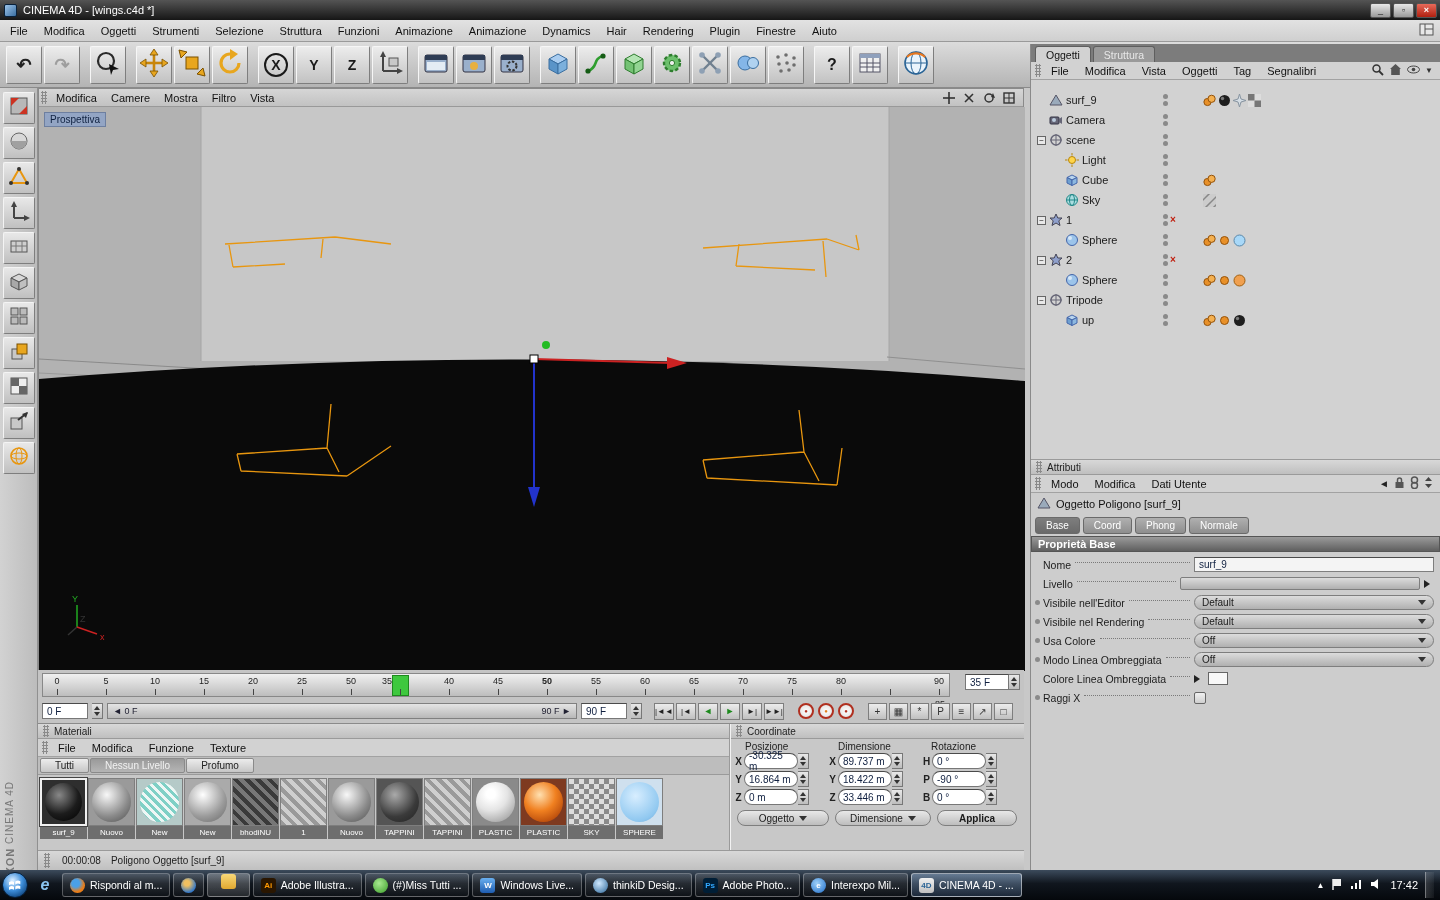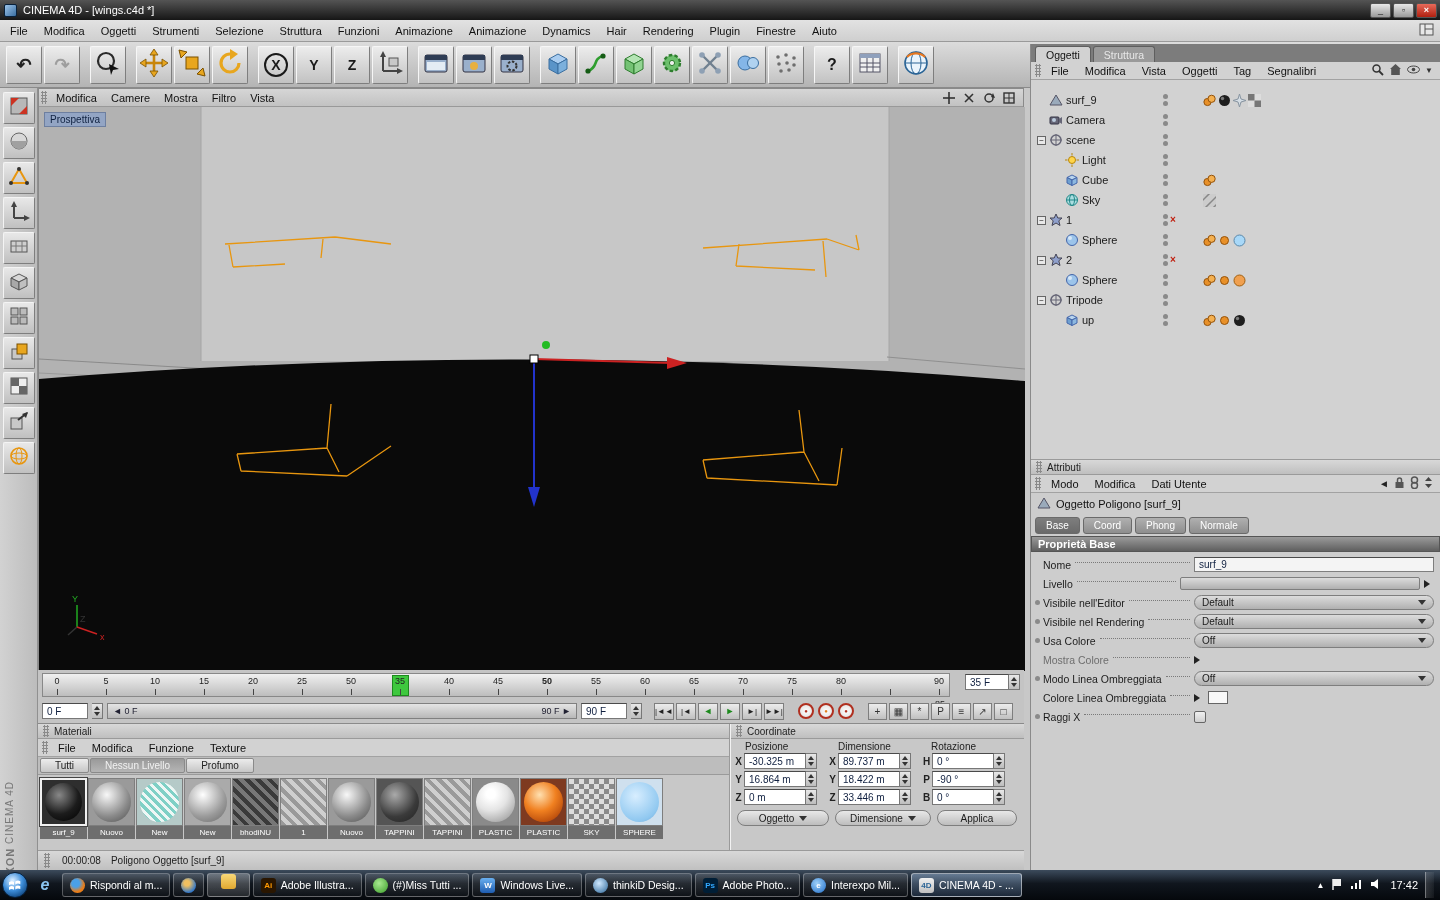--- a/index.html
+++ b/index.html
@@ -89,21 +89,21 @@
   
   #statusbar{position:absolute;left:38px;top:850px;width:986px;height:20px;background:linear-gradient(#d8d8d8,#c0c0c0);border-top:1px solid #9a9a9a;display:flex;align-items:center;font-size:10px;color:#222;gap:10px;padding:0 4px;}
 
   
   #coordinates{position:absolute;left:730px;top:724px;width:294px;height:126px;background:#c8c8c8;border-left:1px solid #f2f2f2;}
   #coord-head{display:flex;font-size:10px;color:#222;padding:2px 0 1px 14px;gap:0;}
   #coord-head span{width:94px;}
   .crow{display:flex;padding-left:2px;margin-bottom:2px;}
   .cgroup{display:flex;align-items:center;width:94px;}
   .clabel{width:11px;font-size:10px;font-weight:bold;color:#222;text-align:center;}
-  .cfield{width:62px;}
+  .cfield{width:54px;border-radius:8px;}
   .pill{background:linear-gradient(#e8e8e8,#bdbdbd);border:1px solid #7e7e7e;border-radius:8px;height:16px;font-size:10px;display:flex;align-items:center;justify-content:center;gap:5px;padding:0 8px;color:#1a1a1a;}
   #coord-foot{display:flex;gap:6px;padding:3px 4px 0 6px;}
   .caret{width:0;height:0;border:4px solid transparent;border-top:5px solid #333;margin-top:4px;}
 
   
   #right-panel{position:absolute;left:1030px;top:44px;width:410px;height:826px;background:#cdcdcd;border-left:1px solid #8a8a8a;}
   #obj-tabs{height:18px;background:#7c7c7c;display:flex;align-items:flex-end;padding-left:4px;gap:2px;}
   .otab{font-size:10.5px;padding:2px 10px 1px;border:1px solid #5e5e5e;border-bottom:none;border-radius:3px 3px 0 0;}
   .otab.active{background:#d2d2d2;color:#111;}
   .otab.inactive{background:#9a9a9a;color:#e8e8e8;}
@@ -538,21 +538,21 @@
         <span class="tick-num" style="left: 112px;">10</span>
         <span class="tick-line" style="left: 112px;"></span>
         <span class="tick-num" style="left: 161px;">15</span>
         <span class="tick-line" style="left: 161px;"></span>
         <span class="tick-num" style="left: 210px;">20</span>
         <span class="tick-line" style="left: 210px;"></span>
         <span class="tick-num" style="left: 259px;">25</span>
         <span class="tick-line" style="left: 259px;"></span>
         <span class="tick-num" style="left: 308px;">50</span>
         <span class="tick-line" style="left: 308px;"></span>
-        <span class="tick-num" style="left: 357px;">35</span>
+        <span class="tick-num" style="left: 344px;">35</span>
         <span class="tick-line" style="left: 357px;"></span>
         <span class="tick-num" style="left: 406px;">40</span>
         <span class="tick-line" style="left: 406px;"></span>
         <span class="tick-num" style="left: 455px;">45</span>
         <span class="tick-line" style="left: 455px;"></span>
         <span class="tick-num" style="left: 504px; font-weight: bold;">50</span>
         <span class="tick-line" style="left: 504px;"></span>
         <span class="tick-num" style="left: 553px;">55</span>
         <span class="tick-line" style="left: 553px;"></span>
         <span class="tick-num" style="left: 602px;">60</span>
@@ -808,21 +808,21 @@
       </div>
     <div id="coord-foot">
       <span class="pill" style="width:92px;">
           <span>Oggetto</span>
           <span class="caret"></span>
         </span>
       <span class="pill" style="width:96px;">
           <span>Dimensione</span>
           <span class="caret"></span>
         </span>
-      <span class="pill" style="width:80px;">
+      <span class="pill" style="width:80px;font-weight:bold;">
           <span>Applica</span>
         </span>
     </div>
   </div>
 
   <div id="statusbar">
     <span class="grip"></span>
     <span>00:00:08</span>
     <span>Poligono Oggetto [surf_9]</span>
   </div>
@@ -1274,28 +1274,20 @@
         </div>
         <div class="arow">
           <span class="bullet"></span>
           <span class="alabel">Usa Colore</span>
           <span class="leader"></span>
           <span class="actrl">
             <span class="add">
               <span>Off</span>
               <span class="caret"></span>
             </span>
-          </span>
-        </div>
-        <div class="arow">
-          <span class="nobullet"></span>
-          <span class="alabel dim">Mostra Colore</span>
-          <span class="leader"></span>
-          <span class="actrl">
-            <span class="collapse-arrow"></span>
           </span>
         </div>
         <div class="arow">
           <span class="bullet"></span>
           <span class="alabel">Modo Linea Ombreggiata</span>
           <span class="leader"></span>
           <span class="actrl">
             <span class="add">
               <span>Off</span>
               <span class="caret"></span>

